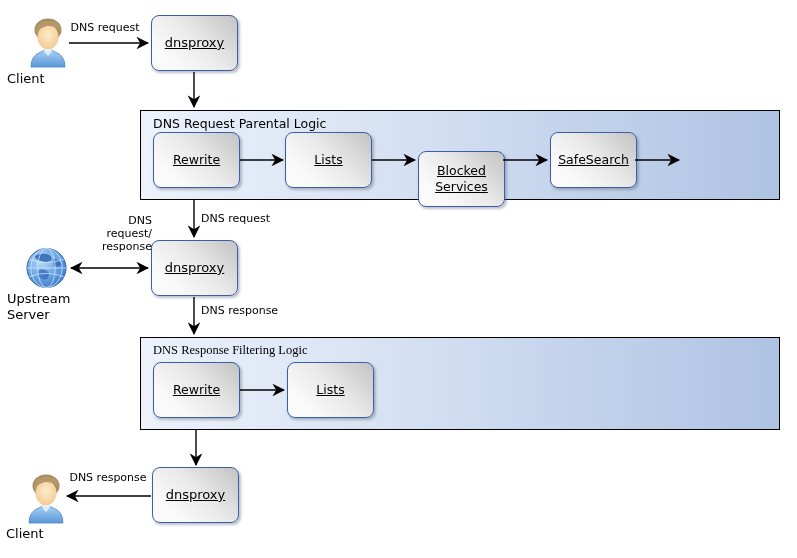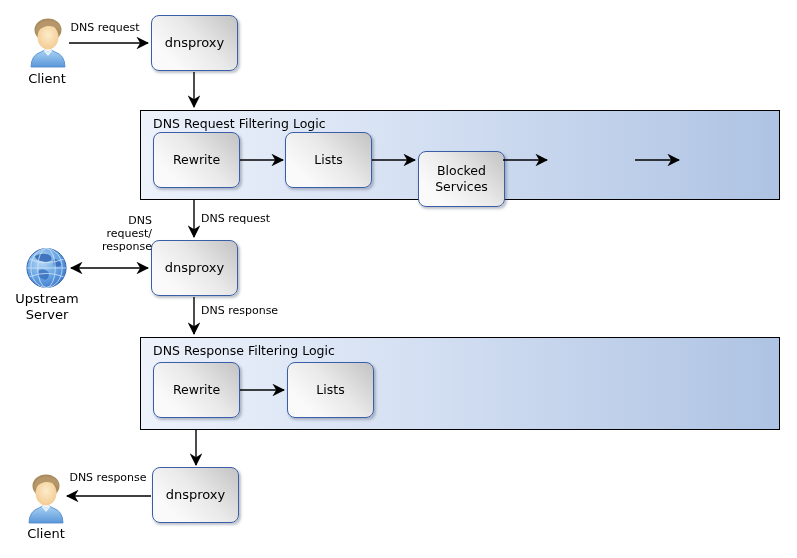--- a/index.html
+++ b/index.html
@@ -25,29 +25,29 @@
     box-shadow:1.5px 2px 2.5px rgba(70,80,100,0.35);
     display:flex; align-items:center; justify-content:center;
     box-sizing:border-box;
     font-size:13px; text-align:center; white-space:pre-line; line-height:1.25;
   }
   .step { font-size:12.5px; }
   .elabel {
     position:absolute; font-size:11px; white-space:pre-line; line-height:1.18;
   }
   .nlabel {
-    position:absolute; font-size:13px; text-align:center; white-space:pre-line; line-height:1.2;
+    position:absolute; font-size:13px; white-space:pre-line; line-height:1.2;
   }
   .iconwrap { position:absolute; }
   #arrow-layer {
     position:absolute; left:0; top:0; width:797px; height:558px;
     pointer-events:none; z-index:5;
   }
   .fcontainer { z-index:1; }
-  .node, .step { z-index:3; }
+  .node, .step { z-index:3;text-decoration:underline; }
   .elabel, .nlabel, .ctitle { z-index:4; }
 </style>
 </head>
 <body>
 
 <div id="stage">
 
   <svg id="arrow-layer">
     <defs>
       <marker id="ah" viewBox="0 0 10 10" refX="9.2" refY="5" markerWidth="9" markerHeight="9" orient="auto">
@@ -91,26 +91,27 @@
       <path d="M16.5,34.5 L21,40 L25.5,34.5 L23.4,33 L21,35.8 L18.6,33 Z" fill="#e2f0fc"></path>
     </svg>
   </span>
   <div class="nlabel" style="left:7px; top:71px; width:80px;">Client</div>
 
   <div class="node" style="left:151px; top:15px;">dnsproxy</div>
   <div class="node" style="left:151px; top:240px;">dnsproxy</div>
   <div class="node" style="left:152px; top:467px;">dnsproxy</div>
 
   <div class="fcontainer" style="top:110px; height:90px;">
-    <div class="ctitle">DNS Request Filtering Logic</div>
+    <div class="ctitle">DNS Request Parental Logic</div>
   </div>
   <div class="step" style="left:153px; top:132px;">Rewrite</div>
   <div class="step" style="left:285px; top:132px;">Lists</div>
   <div class="step" style="left:418px; top:132px;margin-top:19px;">Blocked
 Services</div>
+  <div class="step" style="left:550px; top:132px;">SafeSearch</div>
 
   <span class="iconwrap" style="left:25px; top:246px;">
     <svg width="43" height="44" viewBox="0 0 44 44">
       <defs>
         <radialGradient id="gg" cx="38%" cy="32%" r="75%">
           <stop offset="0" stop-color="#bcdcf6"></stop>
           <stop offset="55%" stop-color="#6aa6e4"></stop>
           <stop offset="100%" stop-color="#3c78c8"></stop>
         </radialGradient>
       </defs>
@@ -123,21 +124,21 @@
         <ellipse cx="22" cy="22" rx="16" ry="20"></ellipse>
         <line x1="2" y1="22" x2="42" y2="22"></line>
         <path d="M4.5,13 Q22,20 39.5,13"></path>
         <path d="M4.5,31 Q22,24 39.5,31"></path>
       </g>
     </svg>
   </span>
   <div class="nlabel" style="left:7px; top:291px; width:80px;">Upstream
 Server</div>
 
-  <div class="fcontainer" style="top:337px; height:93px;">
+  <div class="fcontainer" style="top:337px; height:93px;font-family:Liberation Serif, serif;">
     <div class="ctitle">DNS Response Filtering Logic</div>
   </div>
   <div class="step" style="left:153px; top:362px;">Rewrite</div>
   <div class="step" style="left:287px; top:362px;">Lists</div>
 
   <span class="iconwrap" style="left:25px; top:472px;">
     <svg width="42" height="52" viewBox="0 0 42 52">
       <defs>
         <linearGradient id="shirt2" x1="0" y1="0" x2="0" y2="1">
           <stop offset="0" stop-color="#a9d2f5"></stop>

